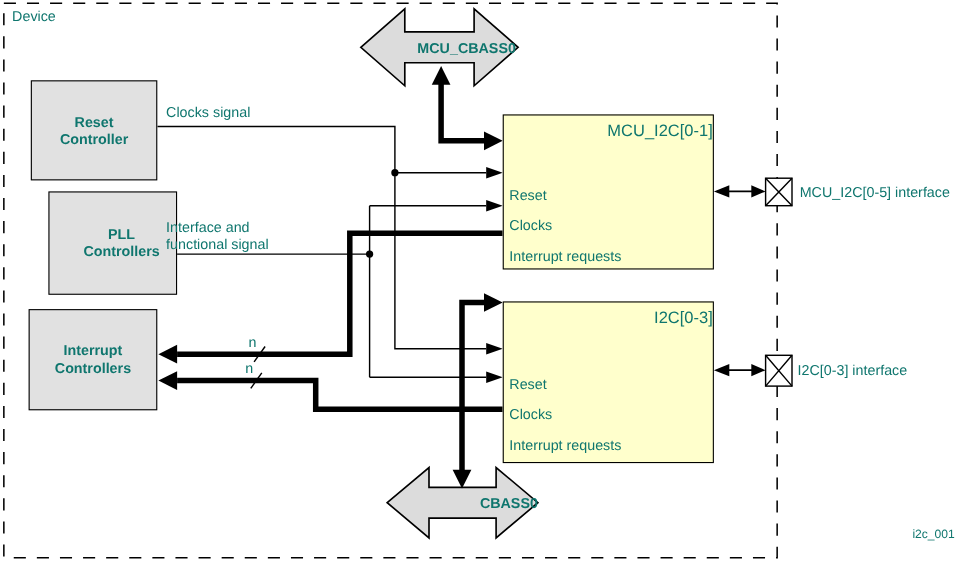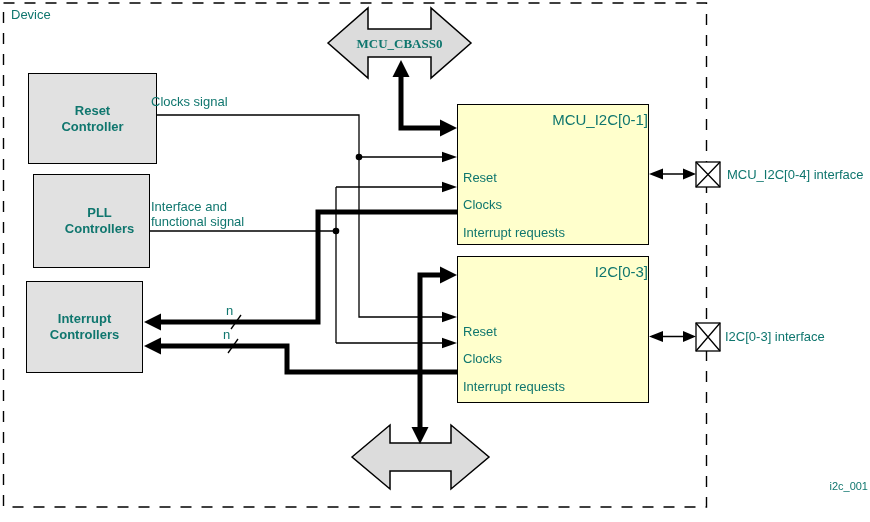--- a/index.html
+++ b/index.html
@@ -19,21 +19,21 @@
     box-sizing:border-box;
   }
   .ctrl-box .inner{width:92px;}
   .ip-block{
     position:absolute;background:var(--block-fill,#ffffcc);
     border:1px solid #000;box-sizing:border-box;
   }
   .ip-title{position:absolute;left:0;top:7px;width:100%;text-align:right;
     font-weight:normal;font-size:15px;line-height:15px;}
   .port{position:absolute;left:5px;font-size:13px;line-height:15px;white-space:nowrap;margin-top:20px;}
-  .bus-label{position:absolute;text-align:center;font-weight:bold;font-size:13px;line-height:15px;font-family:Liberation Serif, serif;}
+  .bus-label{position:absolute;text-align:right;font-weight:bold;font-size:13px;line-height:15px;}
   .thin-line{stroke:#000;stroke-width:1.3;fill:none;}
   .mid-line{stroke:#000;stroke-width:1.5;fill:none;}
   .thick-line{stroke:#000;stroke-width:5;fill:none;}
   .fillk{fill:#000;stroke:none;}
   .bus-shape{fill:var(--bus-fill,#dcdcdc);stroke:#000;stroke-width:1.5;}
   .xbox{fill:#fff;stroke:#000;stroke-width:1.3;}
 </style>
 </head>
 <body>
 
@@ -97,48 +97,49 @@
       <path class="mid-line" d="M652,336.5 L693,336.5"></path>
       <polygon class="fillk" points="649,336.5 663,331 663,342"></polygon>
       <polygon class="fillk" points="696,336.5 683,331 683,342"></polygon>
       <rect class="xbox" x="696" y="323" width="24" height="28"></rect>
       <path class="thin-line" d="M696,323 L720,351 M720,323 L696,351"></path>
     </g>
   </svg>
 
   <div class="label" style="left:11px;top:7px;">Device</div>
 
-  <div class="ctrl-box" style="left:28px;top:73px;width:129px;height:91px;">
+  <div class="ctrl-box" style="left:28px;top:73px;width:115px;height:91px;">
     <div class="inner">Reset Controller</div>
   </div>
-  <div class="ctrl-box" style="left:33px;top:174px;width:117px;height:94px;padding-left:16px;">
+  <div class="ctrl-box" style="left:44px;top:174px;width:117px;height:94px;padding-left:16px;">
     <div class="inner">PLL Controllers</div>
   </div>
   <div class="ctrl-box" style="left:26px;top:281px;width:117px;height:92px;justify-content:center;">
     <div class="inner">Interrupt Controllers</div>
   </div>
 
   <div class="label" style="left:151px;top:94px;">Clocks signal</div>
   <div class="label wrap" style="left:151px;top:199px;width:120px;">Interface and functional signal</div>
   <div class="label" style="left:226px;top:303px;">n</div>
   <div class="label" style="left:223px;top:327px;">n</div>
 
   <div class="bus-label" style="left:330px;top:36px;width:139px;">MCU_CBASS0</div>
+  <div class="bus-label" style="left:352px;top:450px;width:137px;">CBASS0</div>
 
   <div class="ip-block" style="left:457px;top:104px;width:192px;height:141px;">
     <div class="ip-title">MCU_I2C[0-1]</div>
     <div class="port" style="top:45px;">Reset</div>
     <div class="port" style="top:72px;">Clocks</div>
     <div class="port" style="top:100px;">Interrupt requests</div>
   </div>
 
-  <div class="ip-block" style="left:457px;top:256px;width:192px;height:147px;">
+  <div class="ip-block" style="left:457px;top:274px;width:192px;height:147px;">
     <div class="ip-title">I2C[0-3]</div>
     <div class="port" style="top:47px;">Reset</div>
     <div class="port" style="top:74px;">Clocks</div>
     <div class="port" style="top:102px;">Interrupt requests</div>
   </div>
 
-  <div class="label" style="left:727px;top:167px;">MCU_I2C[0-4] interface</div>
+  <div class="label" style="left:727px;top:167px;">MCU_I2C[0-5] interface</div>
   <div class="label" style="left:725px;top:329px;text-align:center;">I2C[0-3] interface</div>
 
   <div class="label small" style="left:793px;top:480px;width:75px;text-align:right;">i2c_001</div>
 </div>
 
 </body></html>

